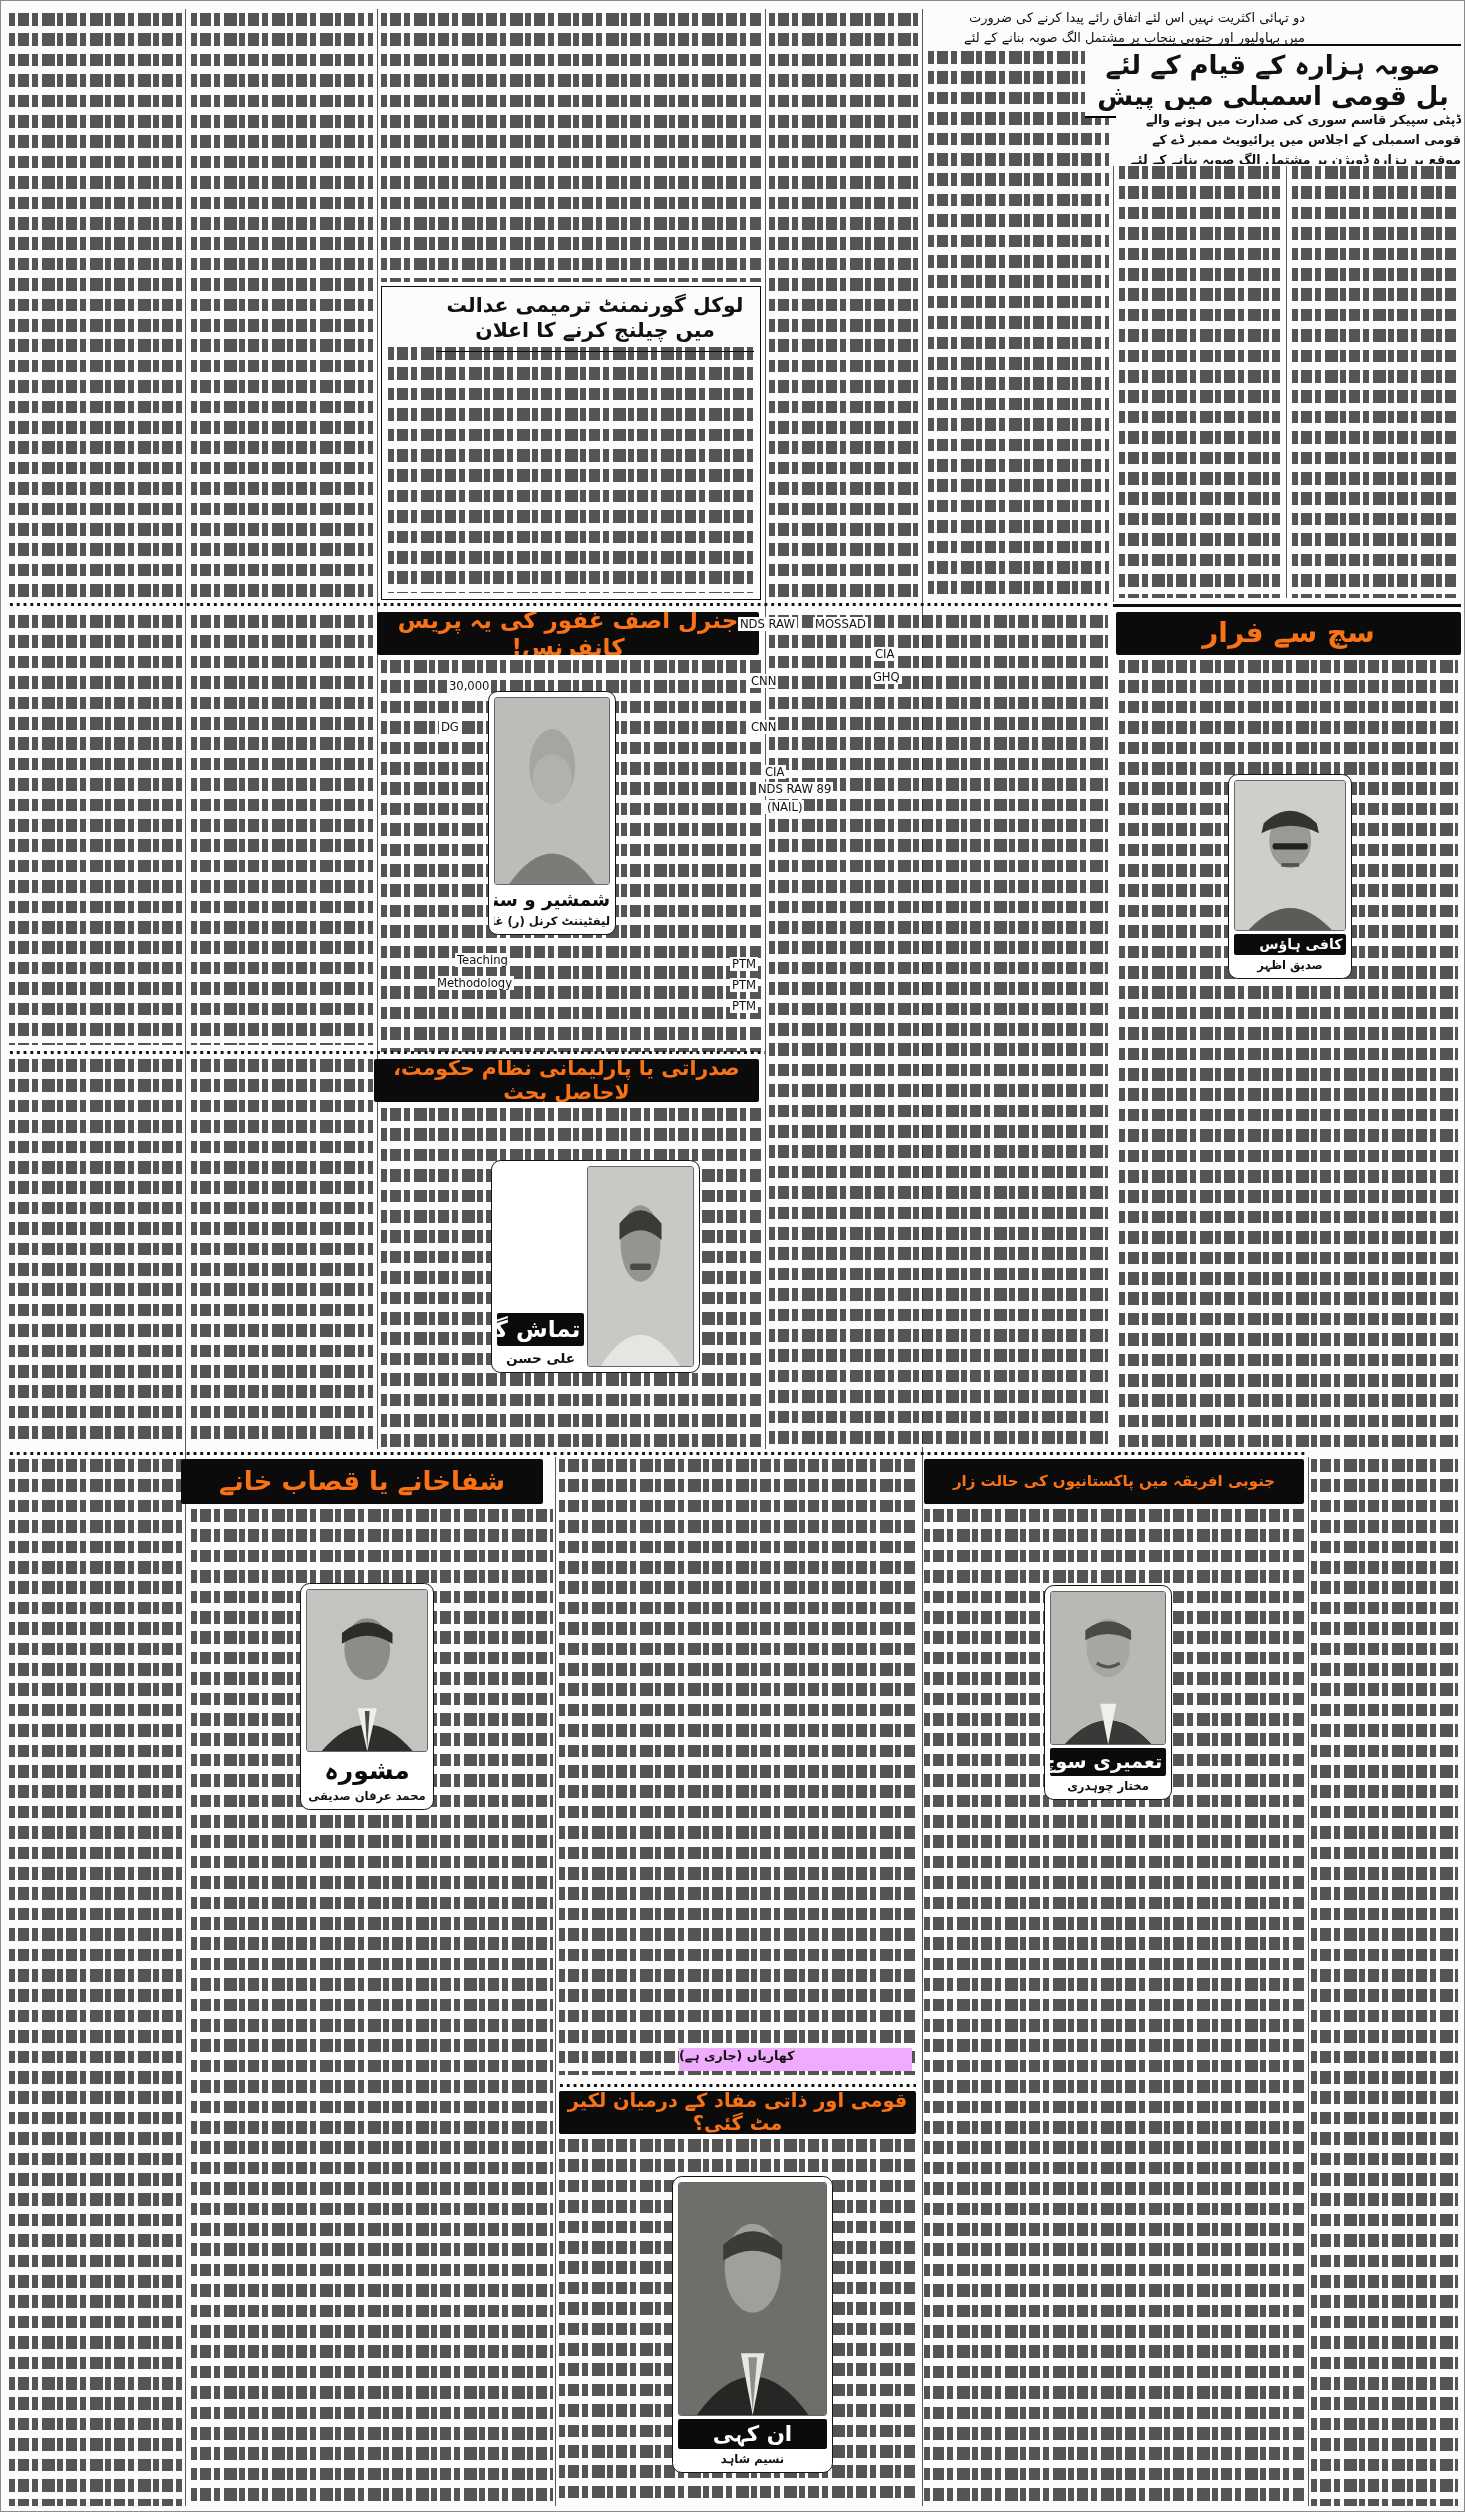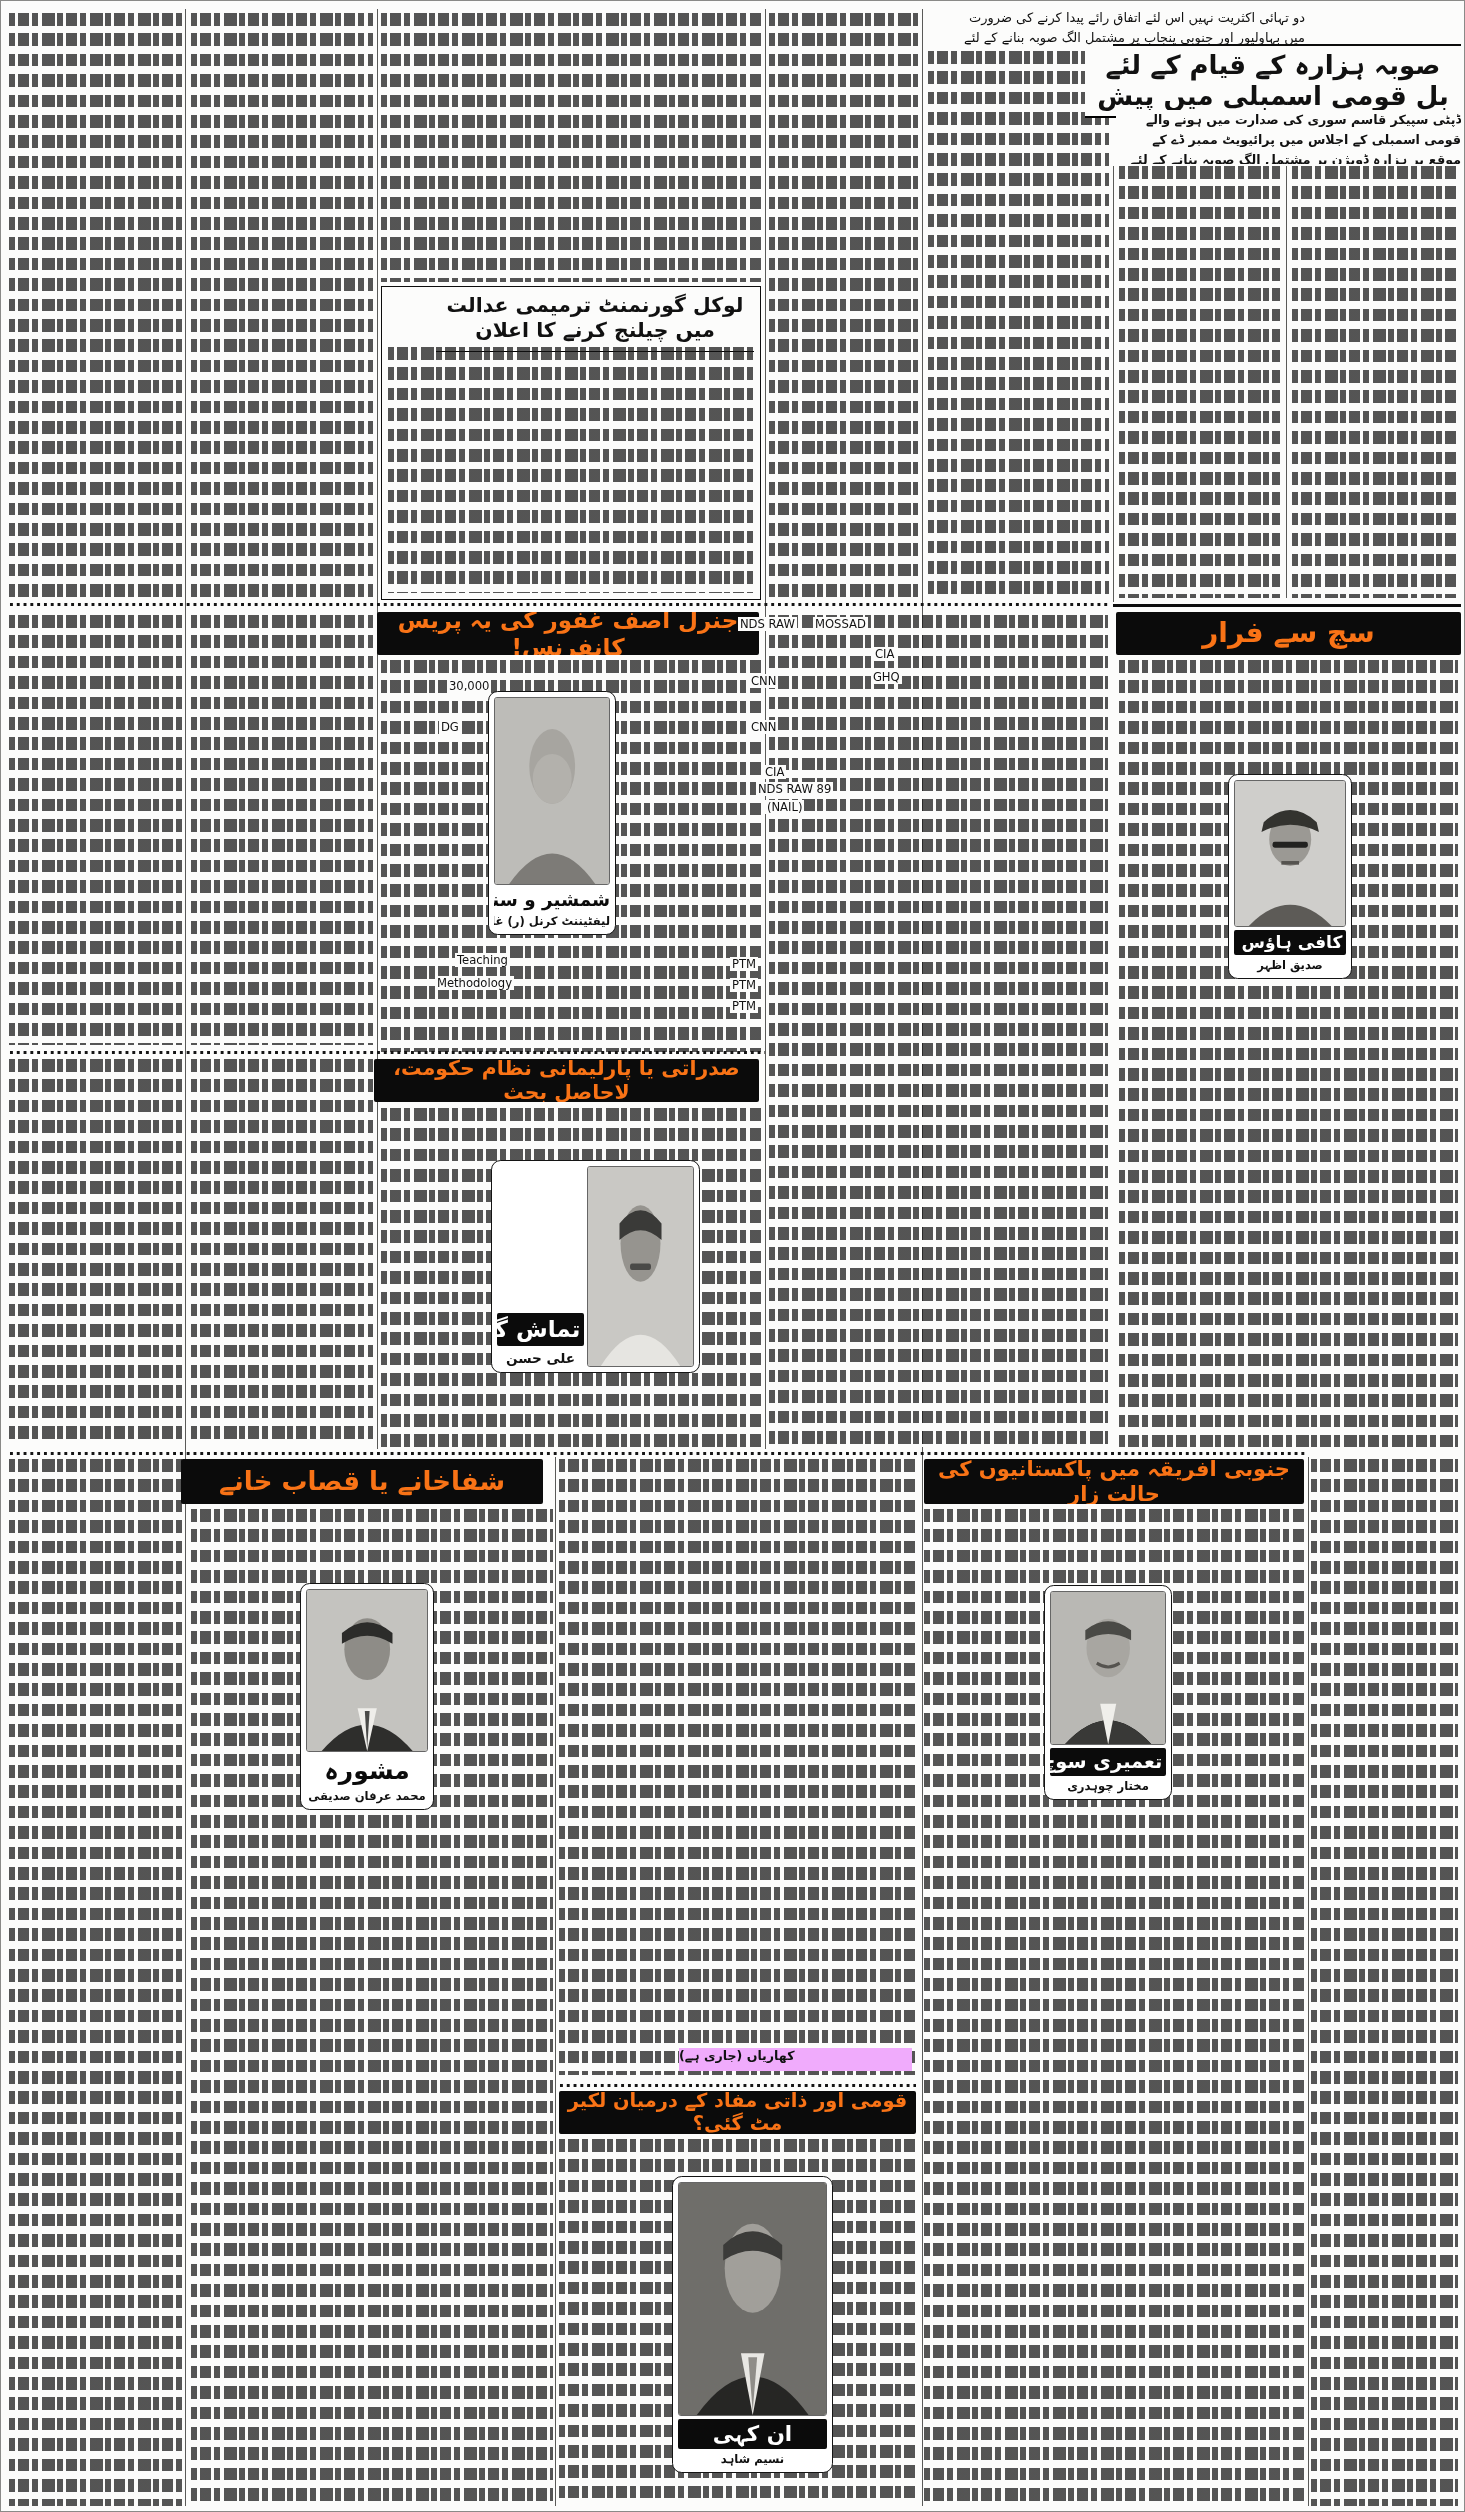--- a/index.html
+++ b/index.html
@@ -141,21 +141,21 @@
     <div class="aphoto">
       <svg viewBox="0 0 100 120" preserveAspectRatio="none">
         <rect width="100" height="120" fill="#cfcecb"></rect>
         <ellipse cx="50" cy="48" rx="19" ry="22" fill="#9b9994"></ellipse>
         <path d="M26 34 Q50 14 74 34 L76 42 Q50 30 24 42 Z" fill="#33332f"></path>
         <rect x="34" y="50" width="32" height="5" rx="2" fill="#222220"></rect>
         <rect x="42" y="66" width="16" height="3" fill="#55534f"></rect>
         <path d="M12 120 Q50 84 88 120 Z" fill="#5d5b57"></path>
       </svg>
     </div>
-    <div class="atitle dark" style="font-size:17px;padding-left:48px;">کافی ہاؤس</div>
+    <div class="atitle dark" style="font-size:14px;padding-left:48px;">کافی ہاؤس</div>
     <div class="aname">صدیق اظہر</div>
   </div>
 
   <div class="token" style="left:812px;top:616px;">MOSSAD</div>
   <div class="token" style="left:737px;top:616px;">NDS RAW</div>
   <div class="token" style="left:872px;top:646px;">CIA</div>
   <div class="token" style="left:748px;top:673px;">CNN</div>
   <div class="token" style="left:870px;top:669px;">GHQ</div>
   <div class="token" style="left:748px;top:719px;">CNN</div>
   <div class="token" style="left:762px;top:764px;">CIA</div>
@@ -203,21 +203,21 @@
         <path d="M30 32 Q50 18 70 32 L70 40 Q50 30 30 40 Z" fill="#3b3b39"></path>
         <path d="M12 120 Q50 80 88 120 Z" fill="#262624"></path>
         <path d="M42 88 L50 120 L58 88 Z" fill="#e8e7e3"></path>
         <path d="M47 90 L50 118 L53 90 Z" fill="#8f8d88"></path>
       </svg>
     </div>
     <div class="atitle dark" style="font-size:21.3px;">ان کہی</div>
     <div class="aname">نسیم شاہد</div>
   </div>
 
-  <div class="abs bar" style="left:923px;top:1458px;width:380px;height:45px;font-size:21px;">جنوبی افریقہ میں پاکستانیوں کی حالت زار</div>
+  <div class="abs bar" style="left:923px;top:1458px;width:380px;height:45px;font-size:15px;">جنوبی افریقہ میں پاکستانیوں کی حالت زار</div>
   <div class="abs ftext" style="left:923px;top:1508px;width:380px;height:996px;"></div>
   <div class="abs aframe" style="left:1043px;top:1584px;width:128px;height:215px;">
     <div class="aphoto">
       <svg viewBox="0 0 100 120" preserveAspectRatio="none">
         <rect width="100" height="120" fill="#b9b8b4"></rect>
         <ellipse cx="50" cy="44" rx="19" ry="23" fill="#a8a6a1"></ellipse>
         <path d="M30 30 Q50 16 70 30 L70 38 Q50 28 30 38 Z" fill="#4a4a46"></path>
         <path d="M40 56 Q50 62 60 56" stroke="#55534f" stroke-width="2.5" fill="none"></path>
         <path d="M12 120 Q50 82 88 120 Z" fill="#39393б"></path>
         <path d="M12 120 Q50 82 88 120 Z" fill="#393937"></path>

